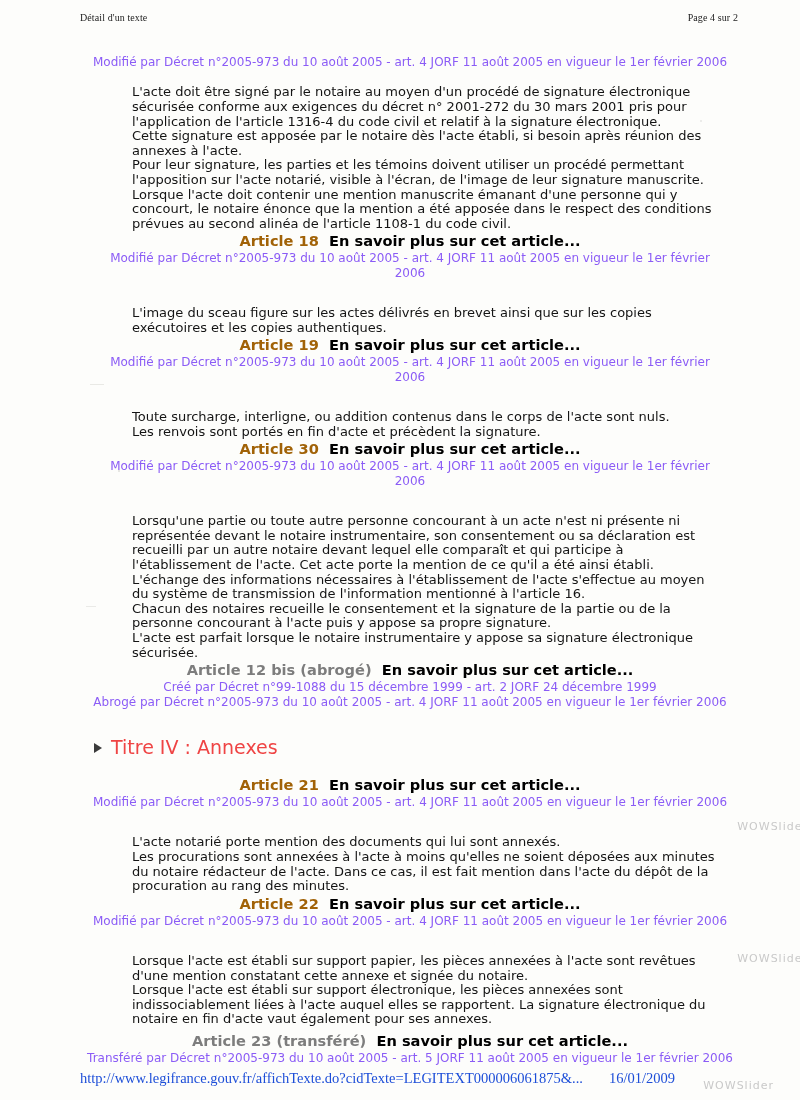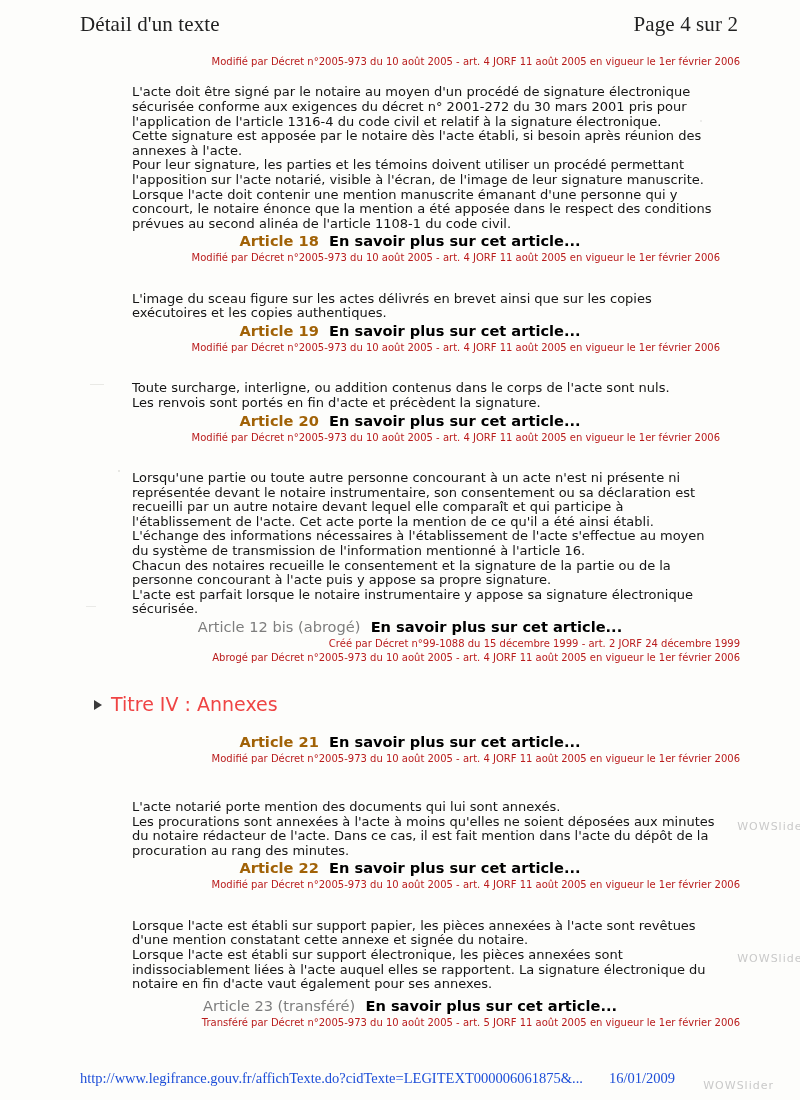--- a/index.html
+++ b/index.html
@@ -25,21 +25,21 @@
   
   .page-header {
     position: absolute;
     top: 12px;
     left: 80px;
     right: 62px;
     display: flex;
     justify-content: space-between;
     align-items: baseline;
     font-family: "Liberation Serif", "DejaVu Serif", serif;
-    font-size: 21px;
+    font-size: 10px;
     color: #222;
     letter-spacing: 0.1px;
   }
 
   
   .content {
     position: absolute;
     top: 55px;
     left: 80px;
     width: 660px;
@@ -48,39 +48,39 @@
   .para {
     font-size: 13px;
     line-height: 14.6px;
     color: #141414;
     margin: 0 0 0 52px;
     width: 592px;
     text-align: left;
   }
 
   .note {
-    font-size: 10px;
+    font-size: 12px;
     line-height: 14.4px;
-    color: #b91c1c;
-    text-align: right;
+    color: #8b5cf6;
+    text-align: center;
     margin: 0 auto;
     width: 620px;
   }
   .note.wide { width: 660px; }
 
   .art-heading {
     text-align: center;
     font-size: 14.6px;
     line-height: 18px;
     font-weight: bold;
     color: #000;
     margin: 1px 0 1px 0;
   }
   .art-heading .art-num { color: #a16207; }
-  .art-heading .art-num.muted { color: #7d7d7d; font-weight: normal; }
+  .art-heading .art-num.muted { color: #7d7d7d; font-weight: bold; }
   .art-heading .art-rest { color: #000; }
 
   .spacer-lg { height: 26px; }
   .spacer-md { height: 16px; }
   .spacer-xs { height: 4px; }
 
   
   .titre {
     display: flex;
     align-items: center;
@@ -181,21 +181,21 @@
       <span>&nbsp;</span><span class="art-rest">En savoir plus sur cet article...</span>
     </div>
     <div class="note">Modifié par Décret n°2005-973 du 10 août 2005 - art. 4 JORF 11 août 2005 en vigueur le 1er février 2006</div>
 
     <div class="spacer-lg"></div>
 
     <div class="para" style="white-space:pre-line;">Toute surcharge, interligne, ou addition contenus dans le corps de l'acte sont nuls.
 Les renvois sont portés en fin d'acte et précèdent la signature.</div>
 
     <div class="art-heading">
-      <span class="art-num">Article 20</span>
+      <span class="art-num">Article 30</span>
       <span>&nbsp;</span><span class="art-rest">En savoir plus sur cet article...</span>
     </div>
     <div class="note">Modifié par Décret n°2005-973 du 10 août 2005 - art. 4 JORF 11 août 2005 en vigueur le 1er février 2006</div>
 
     <div class="spacer-lg"></div>
 
     <div class="para" style="white-space:pre-line;">Lorsqu'une partie ou toute autre personne concourant à un acte n'est ni présente ni représentée devant le notaire instrumentaire, son consentement ou sa déclaration est recueilli par un autre notaire devant lequel elle comparaît et qui participe à l'établissement de l'acte. Cet acte porte la mention de ce qu'il a été ainsi établi.
 L'échange des informations nécessaires à l'établissement de l'acte s'effectue au moyen du système de transmission de l'information mentionné à l'article 16.
 Chacun des notaires recueille le consentement et la signature de la partie ou de la personne concourant à l'acte puis y appose sa propre signature.
 L'acte est parfait lorsque le notaire instrumentaire y appose sa signature électronique sécurisée.</div>
@@ -217,21 +217,21 @@
     <div class="spacer-md"></div>
 
     <div class="art-heading">
       <span class="art-num">Article 21</span>
       <span>&nbsp;</span><span class="art-rest">En savoir plus sur cet article...</span>
     </div>
     <div class="note wide">Modifié par Décret n°2005-973 du 10 août 2005 - art. 4 JORF 11 août 2005 en vigueur le 1er février 2006</div>
 
     <div class="spacer-lg"></div>
 
-    <div class="para" style="white-space:pre-line;margin-top:8px;">L'acte notarié porte mention des documents qui lui sont annexés.
+    <div class="para" style="white-space:pre-line;">L'acte notarié porte mention des documents qui lui sont annexés.
 Les procurations sont annexées à l'acte à moins qu'elles ne soient déposées aux minutes du notaire rédacteur de l'acte. Dans ce cas, il est fait mention dans l'acte du dépôt de la procuration au rang des minutes.</div>
 
     <div class="art-heading">
       <span class="art-num">Article 22</span>
       <span>&nbsp;</span><span class="art-rest">En savoir plus sur cet article...</span>
     </div>
     <div class="note wide">Modifié par Décret n°2005-973 du 10 août 2005 - art. 4 JORF 11 août 2005 en vigueur le 1er février 2006</div>
 
     <div class="spacer-lg"></div>
 

